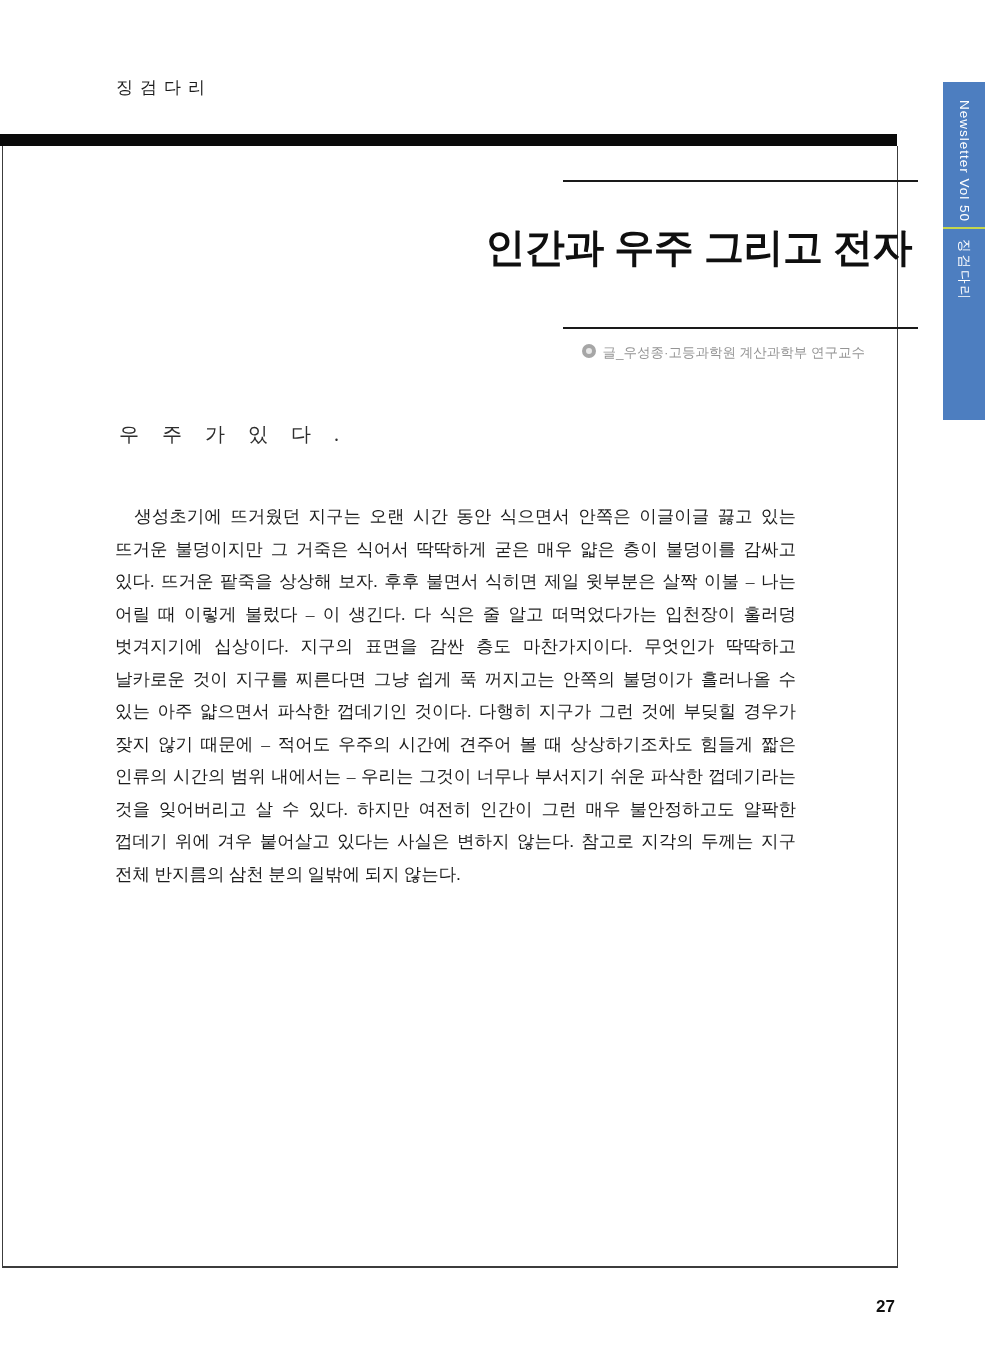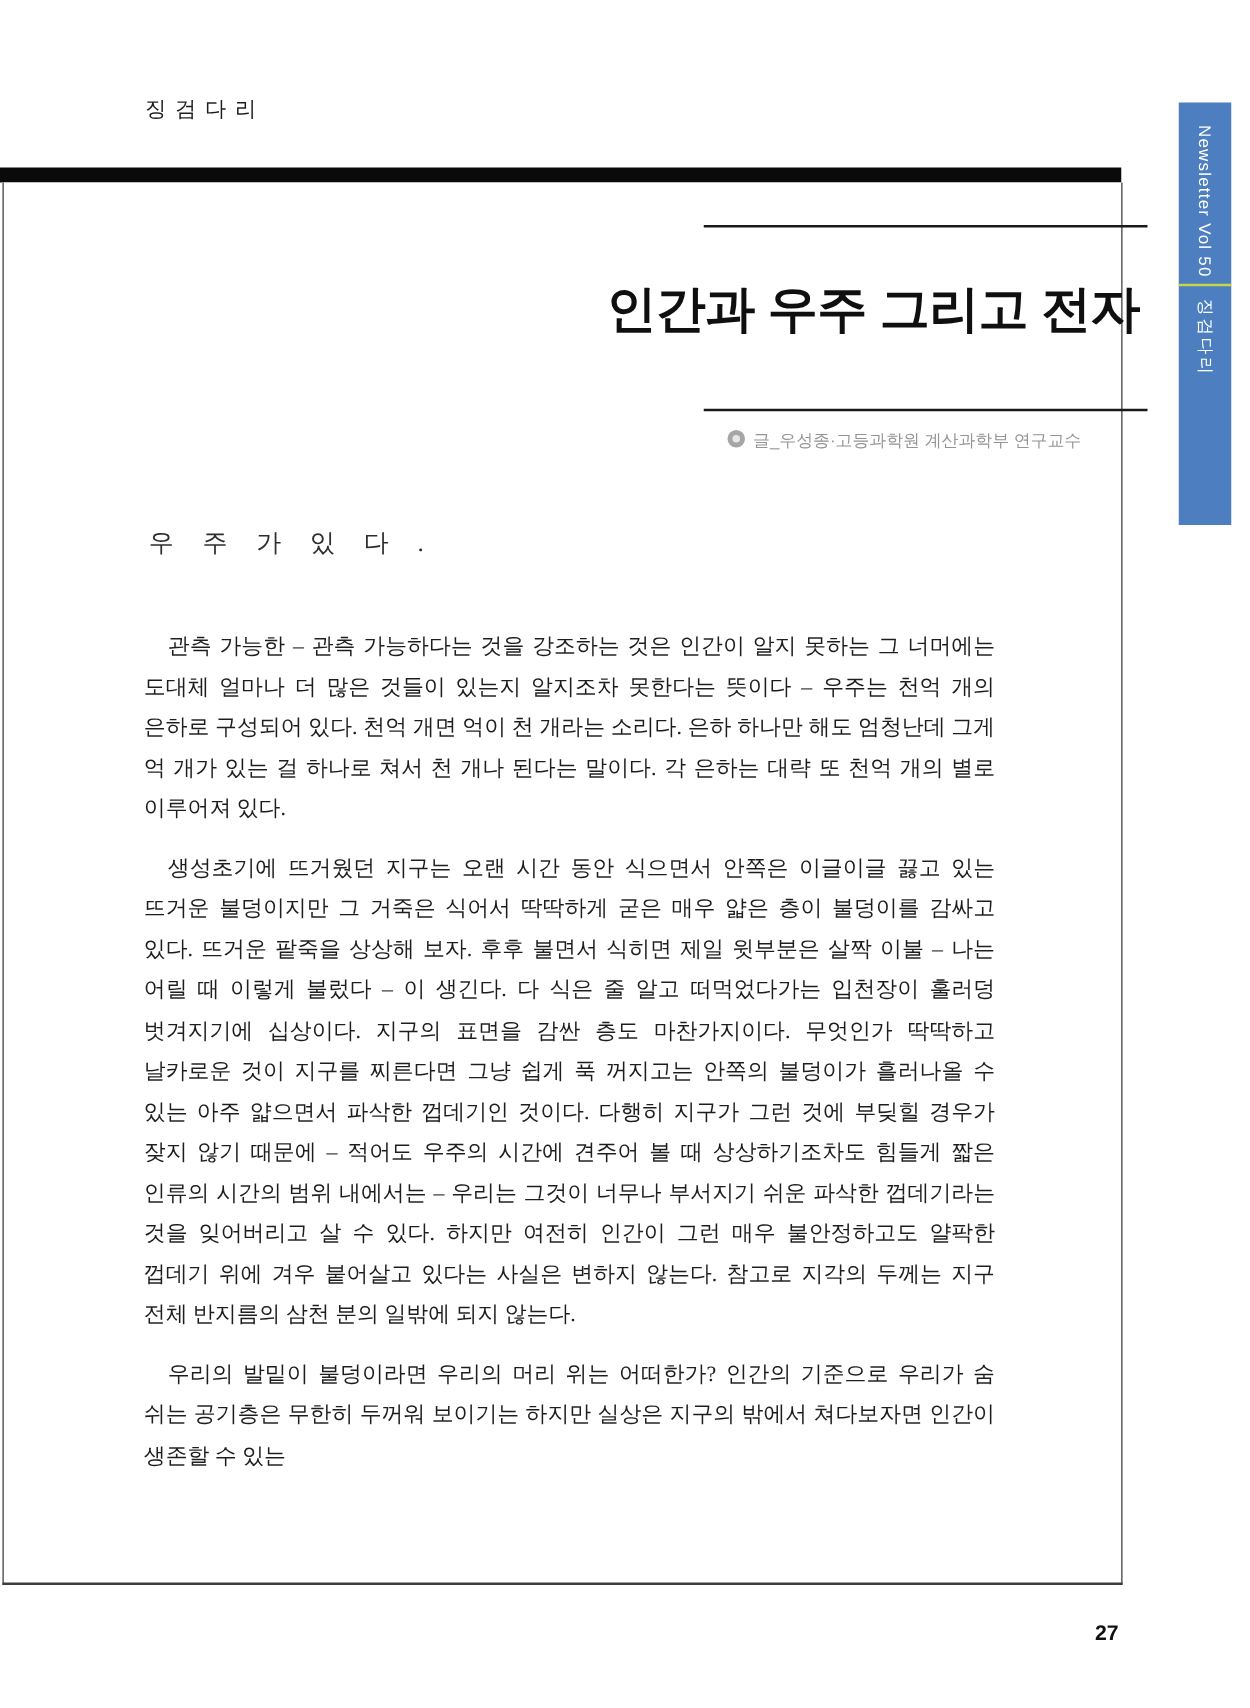--- a/index.html
+++ b/index.html
@@ -134,18 +134,16 @@
 <div class="title-rule-bottom"></div>
 
 <div class="byline">
   <span class="bullseye-icon"></span>
   <span>글_우성종·고등과학원 계산과학부 연구교수</span>
 </div>
 
 <div class="section-heading">우 주 가  있 다 .</div>
 
 <div class="article-body">
-  <p>관측 가능한 – 관측 가능하다는 것을 강조하는 것은 인간이 알지 못하는 그 너머에는 도대체 얼마나 더 많은 것들이 있는지 알지조차 못한다는 뜻이다 – 우주는 천억 개의 은하로 구성되어 있다. 천억 개면 억이 천 개라는 소리다. 은하 하나만 해도 엄청난데 그게 억 개가 있는 걸 하나로 쳐서 천 개나 된다는 말이다. 각 은하는 대략 또 천억 개의 별로 이루어져 있다.</p>
   <p>생성초기에 뜨거웠던 지구는 오랜 시간 동안 식으면서 안쪽은 이글이글 끓고 있는 뜨거운 불덩이지만 그 거죽은 식어서 딱딱하게 굳은 매우 얇은 층이 불덩이를 감싸고 있다. 뜨거운 팥죽을 상상해 보자. 후후 불면서 식히면 제일 윗부분은 살짝 이불 – 나는 어릴 때 이렇게 불렀다 – 이 생긴다. 다 식은 줄 알고 떠먹었다가는 입천장이 훌러덩 벗겨지기에 십상이다. 지구의 표면을 감싼 층도 마찬가지이다. 무엇인가 딱딱하고 날카로운 것이 지구를 찌른다면 그냥 쉽게 푹 꺼지고는 안쪽의 불덩이가 흘러나올 수 있는 아주 얇으면서 파삭한 껍데기인 것이다. 다행히 지구가 그런 것에 부딪힐 경우가 잦지 않기 때문에 – 적어도 우주의 시간에 견주어 볼 때 상상하기조차도 힘들게 짧은 인류의 시간의 범위 내에서는 – 우리는 그것이 너무나 부서지기 쉬운 파삭한 껍데기라는 것을 잊어버리고 살 수 있다. 하지만 여전히 인간이 그런 매우 불안정하고도 얄팍한 껍데기 위에 겨우 붙어살고 있다는 사실은 변하지 않는다. 참고로 지각의 두께는 지구 전체 반지름의 삼천 분의 일밖에 되지 않는다.</p>
-  <p>우리의 발밑이 불덩이라면 우리의 머리 위는 어떠한가? 인간의 기준으로 우리가 숨 쉬는 공기층은 무한히 두꺼워 보이기는 하지만 실상은 지구의 밖에서 쳐다보자면 인간이 생존할 수 있는</p>
 </div>
 
 <div class="page-number">27</div>
 
 </body></html>

